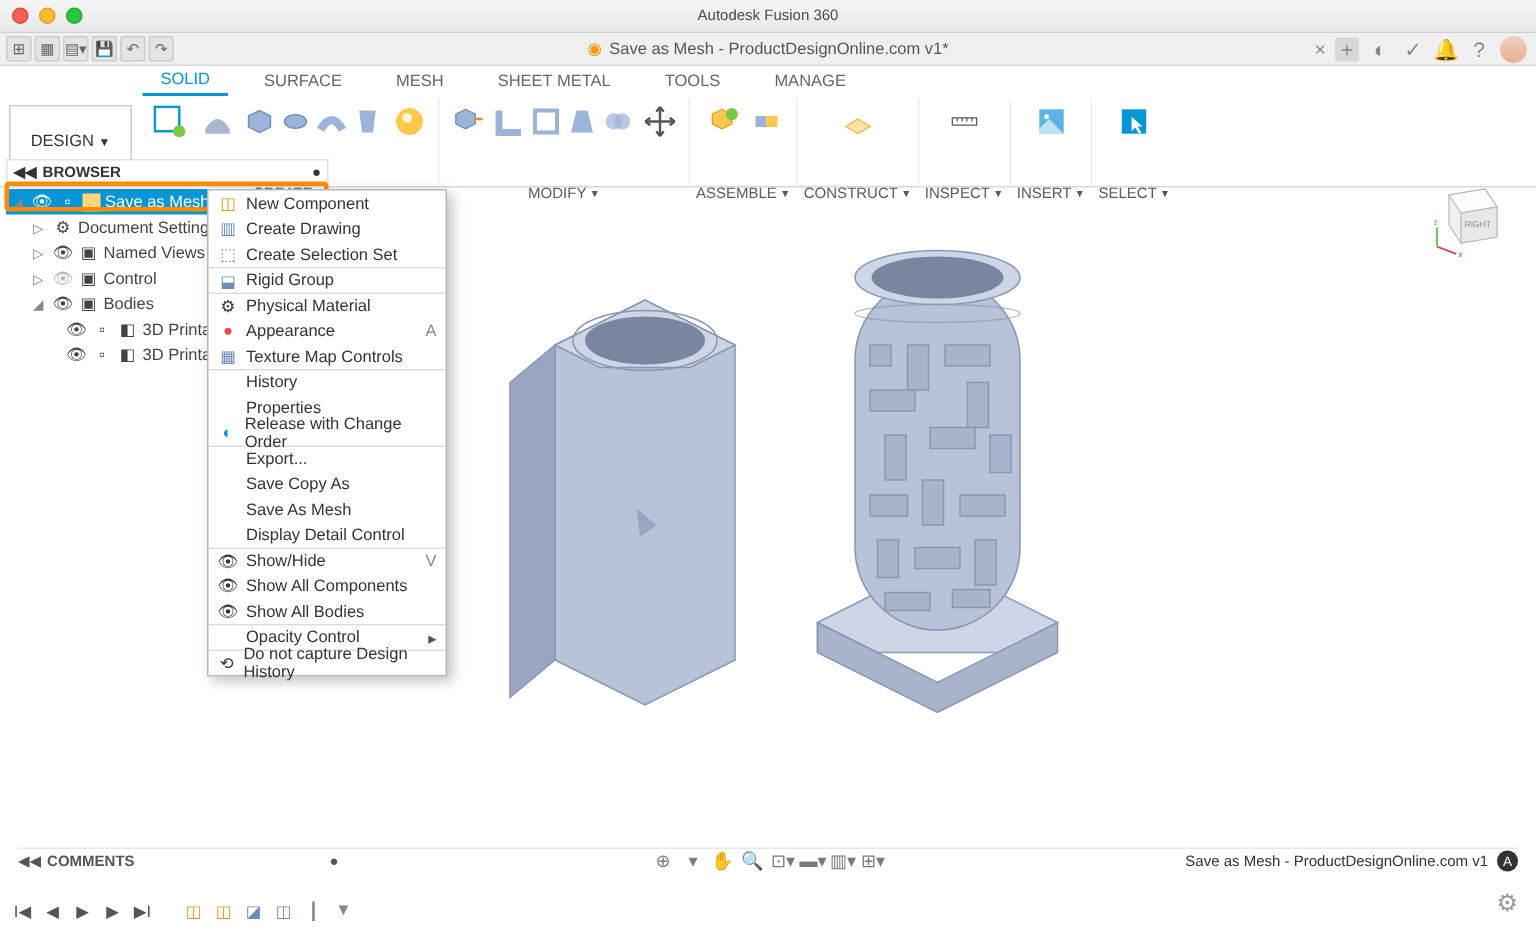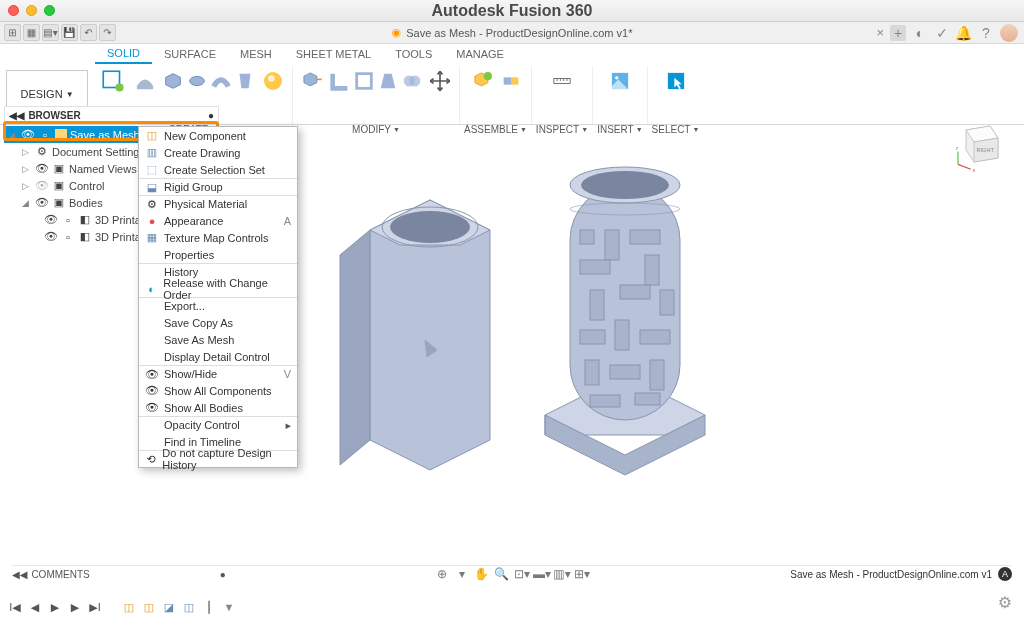--- a/index.html
+++ b/index.html
@@ -5,36 +5,36 @@
   * { box-sizing: border-box; margin: 0; padding: 0; }
   body { font-family: -apple-system, Helvetica, Arial, sans-serif; font-size: 11px; color: #333; background: #fff; width: 1024px; height: 622px; overflow: hidden; position: relative; }
   
   
   .titlebar { height: 22px; background: linear-gradient(#f6f6f6, #e8e8e8); border-bottom: 1px solid #d0d0d0; display: flex; align-items: center; padding: 0 8px; position: relative; }
   .traffic-lights { display: flex; gap: 7px; }
   .traffic-light { width: 11px; height: 11px; border-radius: 50%; }
   .tl-red { background: #ff5f57; border: 0.5px solid #e14640; }
   .tl-yellow { background: #febc2e; border: 0.5px solid #dfa023; }
   .tl-green { background: #28c840; border: 0.5px solid #1dad2c; }
-  .title-center { position: absolute; left: 50%; transform: translateX(-50%); font-size: 16px; font-weight: 700; color: #4a4a4a; }
+  .title-center { position: absolute; left: 50%; transform: translateX(-50%); font-size: 10px; font-weight: 400; color: #4a4a4a; }
   
   
   .tabbar { height: 22px; background: #f0f0f0; border-bottom: 1px solid #d8d8d8; display: flex; align-items: center; position: relative; }
   .tabbar-left { display: flex; gap: 2px; padding-left: 4px; }
   .tabbar-btn { width: 17px; height: 17px; background: #e4e4e4; border: 1px solid #ccc; border-radius: 2px; display: flex; align-items: center; justify-content: center; font-size: 10px; color: #666; }
   .tab { position: absolute; left: 50%; transform: translateX(-50%); display: flex; align-items: center; gap: 5px; font-size: 11px; color: #555; }
   .tab-close { position: absolute; right: 140px; font-size: 13px; color: #888; }
   .tabbar-right { position: absolute; right: 6px; display: flex; gap: 6px; align-items: center; }
   .tr-icon { width: 16px; height: 16px; color: #888; font-size: 14px; display: flex; align-items: center; justify-content: center; }
   .tr-plus { background: #d8d8d8; border-radius: 2px; }
   .avatar { width: 18px; height: 18px; border-radius: 50%; background: linear-gradient(#f0d0c0,#e8b090); }
   
   
   .ribbon-wrap { background: #fff; border-bottom: 1px solid #d8d8d8; }
-  .ribbon-tabs { height: 20px; display: flex; align-items: center; padding-left: 95px; gap: 0; font-size: 11px; }
+  .ribbon-tabs { height: 20px; display: flex; align-items: center; padding-left: 95px; gap: 12px; font-size: 11px; }
   .ribbon-tab { padding: 3px 12px; color: #666; cursor: pointer; }
   .ribbon-tab.active { color: #0696d7; border-bottom: 2px solid #0696d7; font-weight: 500; }
   .ribbon-body { height: 60px; display: flex; align-items: stretch; padding: 2px 4px 0; }
   .design-btn { width: 82px; margin: 4px 6px 6px 2px; border: 1px solid #ccc; background: #fff; display: flex; align-items: center; justify-content: center; font-size: 11px; gap: 3px; color:#333;}
   .ribbon-group { display: flex; flex-direction: column; align-items: center; padding: 0 4px; border-right: 1px solid #eee; gap: 28px; }
   .rg-icons { display: flex; gap: 2px; flex: 1; align-items: center; }
   .rg-label { font-size: 10px; color: #5a5a5a; padding-bottom: 2px; display:flex; align-items:center; gap:2px;}
   .tool-icon { width: 30px; height: 30px; display: flex; align-items: center; justify-content: center; }
   .tool-icon.sm { width: 22px; height: 22px; }
   .tool-icon svg { width: 26px; height: 26px; }
@@ -53,21 +53,21 @@
   .context-menu { position: absolute; left: 138px; top: 126px; width: 160px; background: #fff; border: 1px solid #b8b8b8; box-shadow: 3px 3px 8px rgba(0,0,0,0.25); font-size: 11px; z-index: 50; }
   .cm-item { height: 17px; display: flex; align-items: center; padding: 0 6px; gap: 5px; color: #333; }
   .cm-item.sep { border-top: 1px solid #ddd; }
   .cm-ico { width: 14px; height: 14px; display: inline-flex; align-items:center; justify-content:center; font-size: 11px; }
   .cm-key { margin-left: auto; color: #888; }
   .cm-arrow { margin-left: auto; color: #555; }
   .viewcube { position: absolute; right: 18px; top: 118px; width: 56px; height: 56px; }
   
   
   .comments-bar { position: absolute; left: 12px; bottom: 40px; right: 12px; height: 17px; display: flex; align-items: center; font-size: 10px; color: #555; border-top:1px solid #e8e8e8; }
-  .comments-bar .cb-left { font-weight: normal; }
+  .comments-bar .cb-left { font-weight: bold; }
   .cb-mid { position: absolute; left: 50%; transform: translateX(-50%); display: flex; gap: 4px; }
   .cb-right { margin-left: auto; display: flex; align-items: center; gap: 6px; }
   .nav-icon { width: 16px; height: 16px; color: #7a7a7a; font-size: 12px; display:flex;align-items:center;justify-content:center; }
   
   .timeline { position: absolute; left: 8px; bottom: 8px; display: flex; align-items: center; gap: 6px; }
   .tl-btn { width: 14px; height: 14px; color: #555; font-size: 11px; display:flex;align-items:center;justify-content:center;}
   .tl-gear { position: absolute; right: 12px; bottom: 10px; color: #999; font-size: 16px; }
   
   
   .shapes-svg { position: absolute; left: 310px; top: 135px; }
@@ -225,20 +225,33 @@
               <rect x="12" y="8" width="8" height="8" fill="#ffc84a"></rect>
             </svg>
           </div>
       </div>
       <div class="rg-label">
           <span>ASSEMBLE</span>
           <span style="font-size:7px;">▼</span>
         </div>
     </div>
 
+    <div class="ribbon-group">
+      <div class="rg-icons">
+        <div class="tool-icon">
+            <svg viewBox="0 0 32 32">
+              <path d="M6 20 L16 26 L26 20 L16 14 Z" fill="#ffd77a" opacity="0.7" stroke="#e09820"></path>
+            </svg>
+          </div>
+      </div>
+      <div class="rg-label">
+          <span>CONSTRUCT</span>
+          <span style="font-size:7px;">▼</span>
+        </div>
+    </div>
 
     <div class="ribbon-group">
       <div class="rg-icons">
         <div class="tool-icon">
             <svg viewBox="0 0 32 32">
               <rect x="6" y="13" width="20" height="6" fill="#fff" stroke="#555"></rect>
               <line x1="10" y1="13" x2="10" y2="16" stroke="#555"></line>
               <line x1="14" y1="13" x2="14" y2="16" stroke="#555"></line>
               <line x1="18" y1="13" x2="18" y2="16" stroke="#555"></line>
               <line x1="22" y1="13" x2="22" y2="16" stroke="#555"></line>
@@ -362,27 +375,27 @@
     </div>
   <div class="cm-item">
       <span class="cm-ico" style="color:#e05050;">●</span>
       <span>Appearance</span>
       <span class="cm-key">A</span>
     </div>
   <div class="cm-item">
       <span class="cm-ico" style="color:#6a8ab8;">▦</span>
       <span>Texture Map Controls</span>
     </div>
+  <div class="cm-item sep">
+      <span class="cm-ico"></span>
+      <span>History</span>
+    </div>
   <div class="cm-item">
       <span class="cm-ico"></span>
       <span>Properties</span>
-    </div>
-  <div class="cm-item sep">
-      <span class="cm-ico"></span>
-      <span>History</span>
     </div>
   <div class="cm-item">
       <span class="cm-ico" style="color:#0696d7;">◐</span>
       <span>Release with Change Order</span>
     </div>
   <div class="cm-item sep">
       <span class="cm-ico"></span>
       <span>Export...</span>
     </div>
   <div class="cm-item">
@@ -407,24 +420,20 @@
       <span>Show All Components</span>
     </div>
   <div class="cm-item">
       <span class="cm-ico">👁</span>
       <span>Show All Bodies</span>
     </div>
   <div class="cm-item sep">
       <span class="cm-ico"></span>
       <span>Opacity Control</span>
       <span class="cm-arrow">▸</span>
-    </div>
-  <div class="cm-item">
-      <span class="cm-ico"></span>
-      <span>Find in Timeline</span>
     </div>
   <div class="cm-item sep">
       <span class="cm-ico">⟲</span>
       <span>Do not capture Design History</span>
     </div>
 </div>
 
 <svg class="shapes-svg" width="420" height="420" viewBox="0 0 420 420">
 
   <g>

